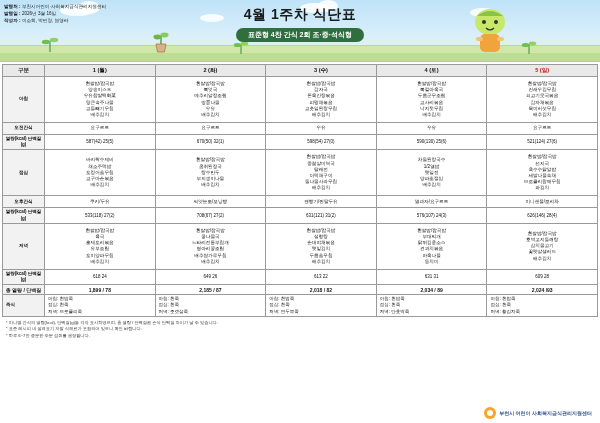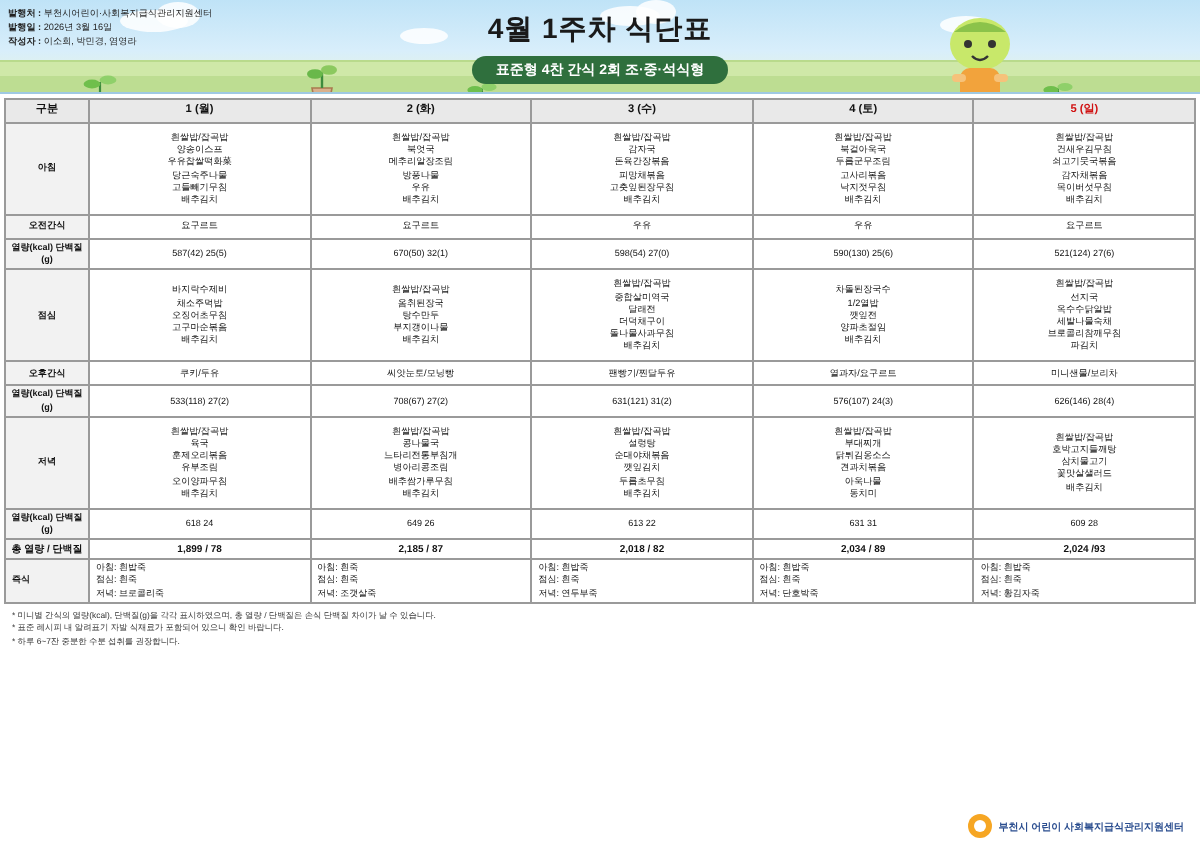--- a/index.html
+++ b/index.html
@@ -10,21 +10,21 @@
     background:#ffffff;
     color:#111;
     font-size:5px;
     overflow:hidden;
   }
   .page { position:relative; width:600px; height:423px; }
 
   
   .header {
     position:relative;
-    height:47px;
+    height:62px;
     background:linear-gradient(#bfe3f7 0%, #d8eefb 55%, #eaf6d8 100%);
     border-bottom:1px solid #9fc9e2;
     overflow:hidden;
   }
   .clouds { position:absolute; top:0; left:0; right:0; height:40px; }
   .cloud { position:absolute; background:#ffffff; border-radius:50%; opacity:.85; }
   .hill {
     position:absolute; bottom:0; left:0; right:0; height:16px;
     background:#cfe8a8;
     border-top:1px solid #b9da8c;

